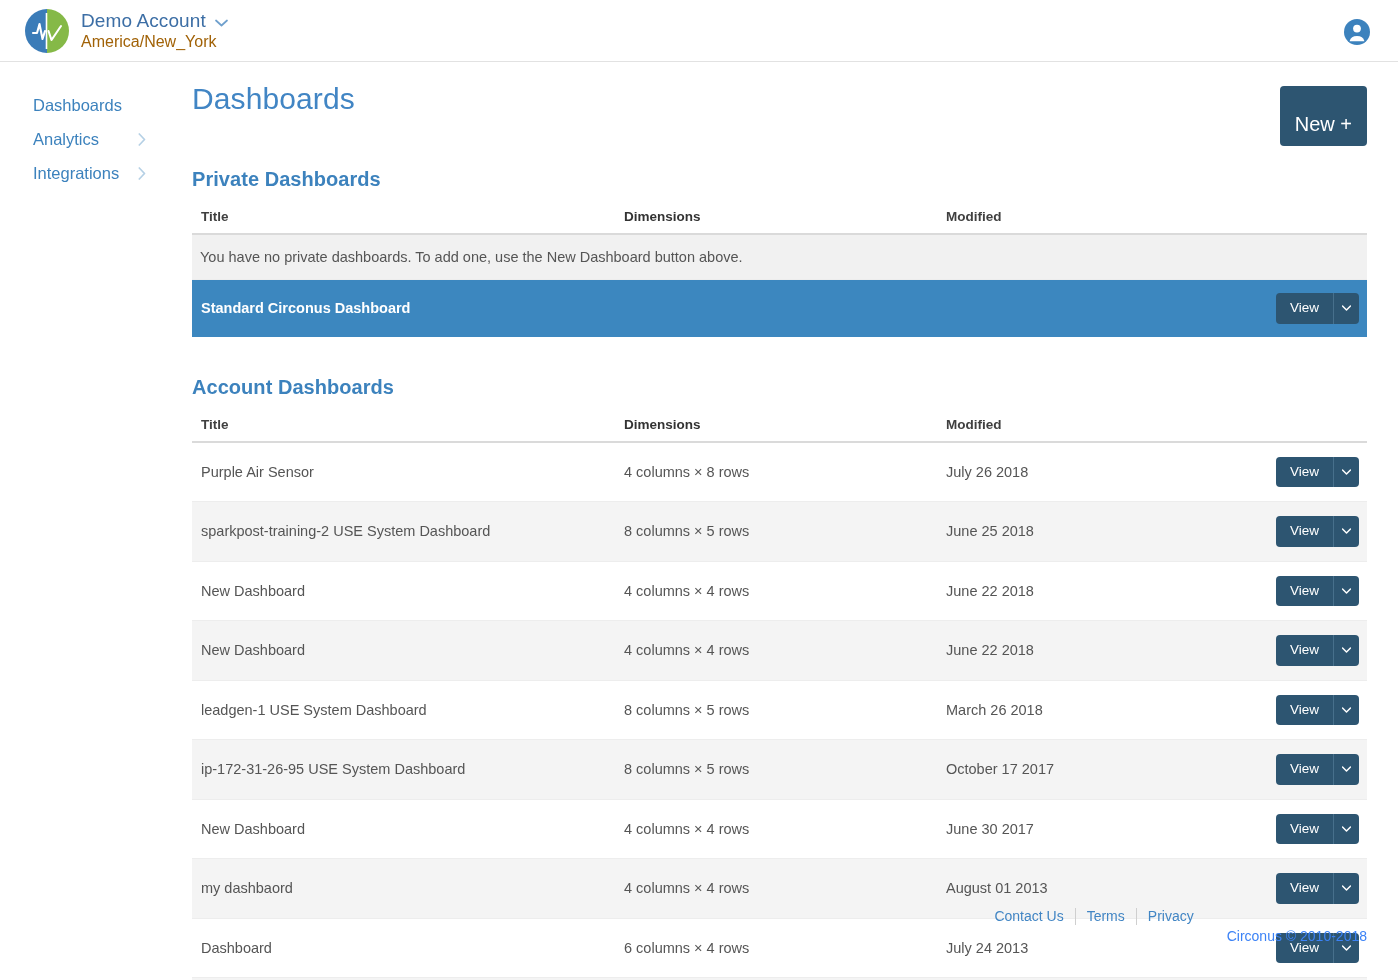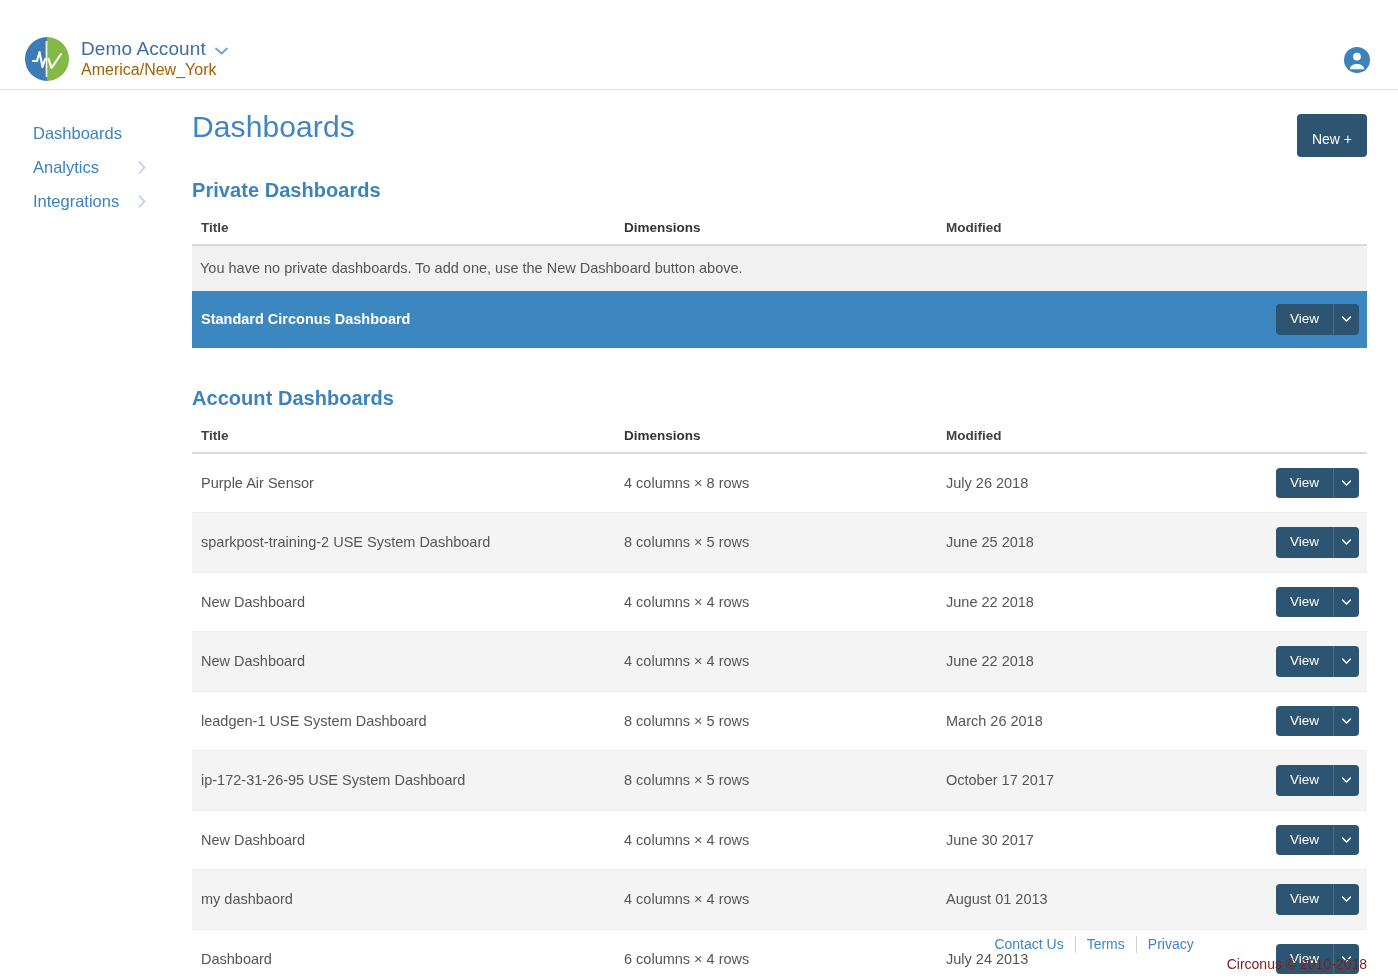--- a/index.html
+++ b/index.html
@@ -13,21 +13,20 @@
   }
 
   
   .topbar {
     position: relative;
     height: 62px;
     border-bottom: 1px solid #e2e2e2;
     display: flex;
     align-items: center;
     background: #fff;
-    margin-top: 28px;
   }
   .brand {
     display: flex;
     align-items: center;
     margin-left: 25px;
   }
   .logo {
     width: 44px; height: 44px;
     border-radius: 50%;
     position: relative;
@@ -108,22 +107,22 @@
     font-size: 30px;
     font-weight: 400;
     color: #4185c4;
     letter-spacing: .1px;
   }
   .btn-new {
     background: #2d5571;
     color: #fff;
     border: none;
     border-radius: 4px;
-    font-size: 14px;
-    padding: 17px 15px 10px;
+    font-size: 20px;
+    padding: 27px 15px 10px;
     cursor: pointer;
     font-family: inherit;
     margin-top: 4px;
   }
 
   h2.section-title {
     font-size: 20px;
     font-weight: 700;
     color: #3c82bd;
     margin: 22px 0 0 0;
@@ -214,21 +213,21 @@
     font-size: 14px;
   }
   .footer a {
     color: #4185c4;
     text-decoration: none;
     padding: 0 11px;
     cursor: pointer;
   }
   .footer a:first-child { padding-left: 0; }
   .fdiv { width: 1px; height: 17px; background: #cfcfcf; }
-  .copyright { color: #7f1d1d; margin-left: 22px; margin-top: 40px; }
+  .copyright { color: #3b82f6; margin-left: 22px; margin-top: 40px; }
 </style>
 </head>
 <body>
 
 <div class="topbar">
   <div class="brand">
     <div class="logo">
       <div class="lhalf"></div>
         <div class="rhalf"></div>
       <svg width="44" height="44" viewBox="0 0 44 44">

